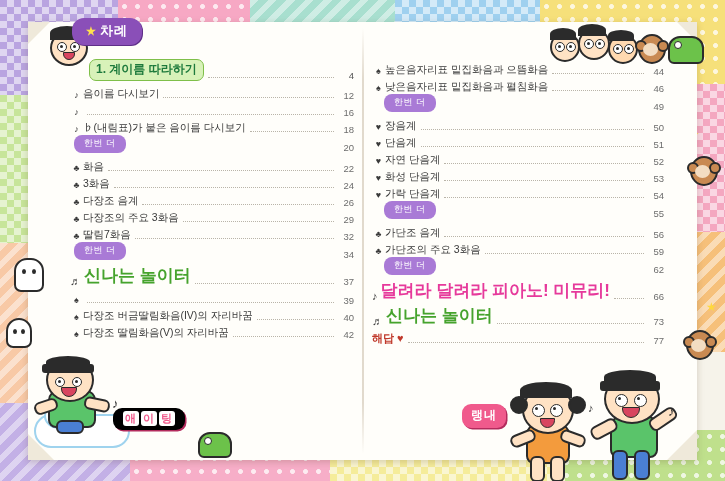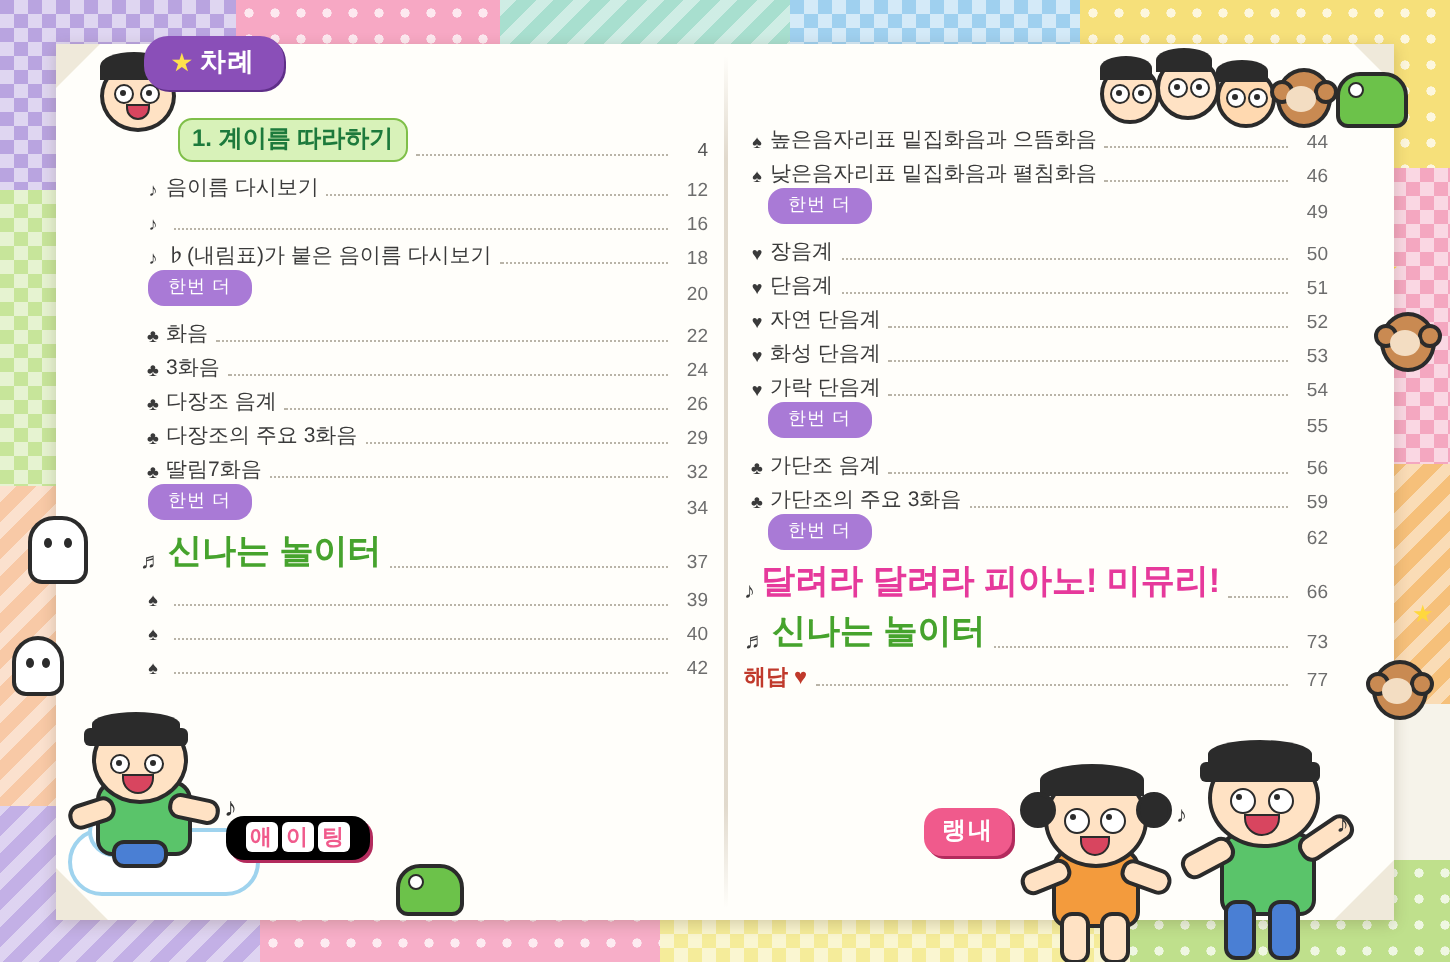--- a/index.html
+++ b/index.html
@@ -465,26 +465,28 @@
     </div>
 
     <div class="row indent">
       <span class="bullet">♠</span>
       <span class="dots-fill"></span>
       <span class="pg">39</span>
     </div>
 
     <div class="row indent">
       <span class="bullet">♠</span>
+      <span class="lbl">다장조 버금딸림화음(IV)의 자리바꿈</span>
       <span class="dots-fill"></span>
       <span class="pg">40</span>
     </div>
 
     <div class="row indent">
       <span class="bullet">♠</span>
+      <span class="lbl">다장조 딸림화음(V)의 자리바꿈</span>
       <span class="dots-fill"></span>
       <span class="pg">42</span>
     </div>
   </div>
 
   <div class="col" id="col-right">
 
     <div class="row">
       <span class="bullet">♠</span>
       <span class="lbl">높은음자리표 밑집화음과 으뜸화음</span>

